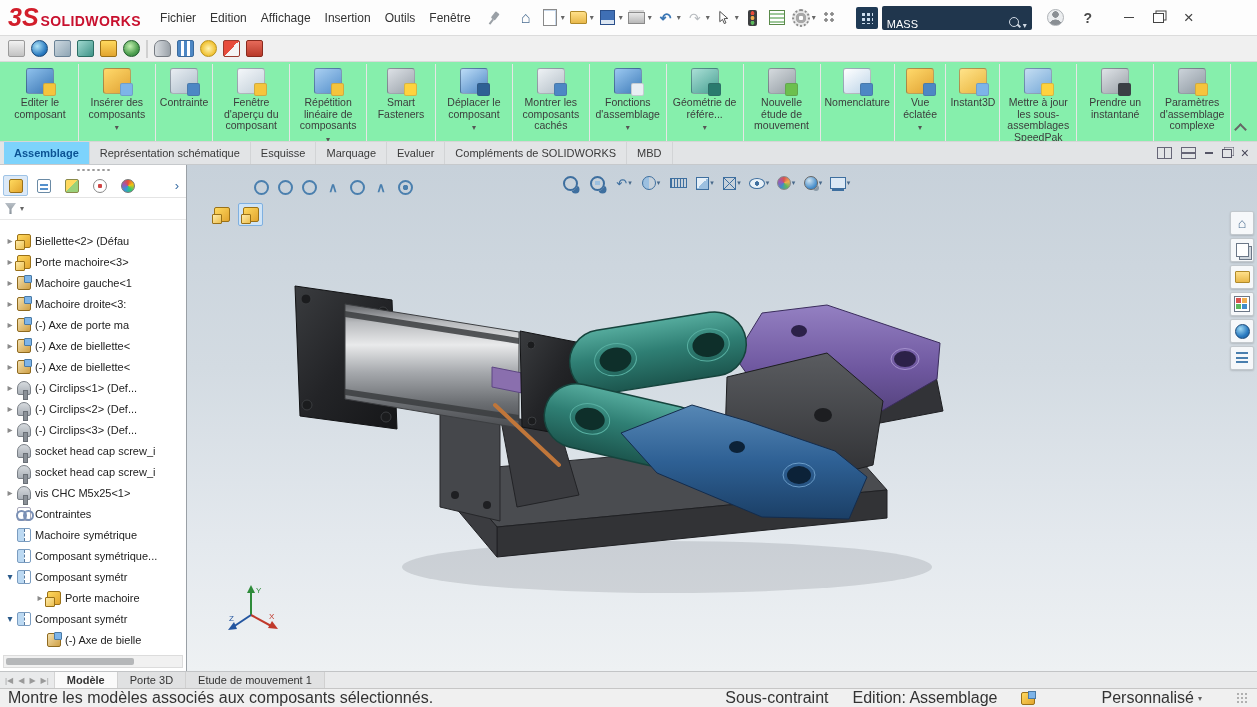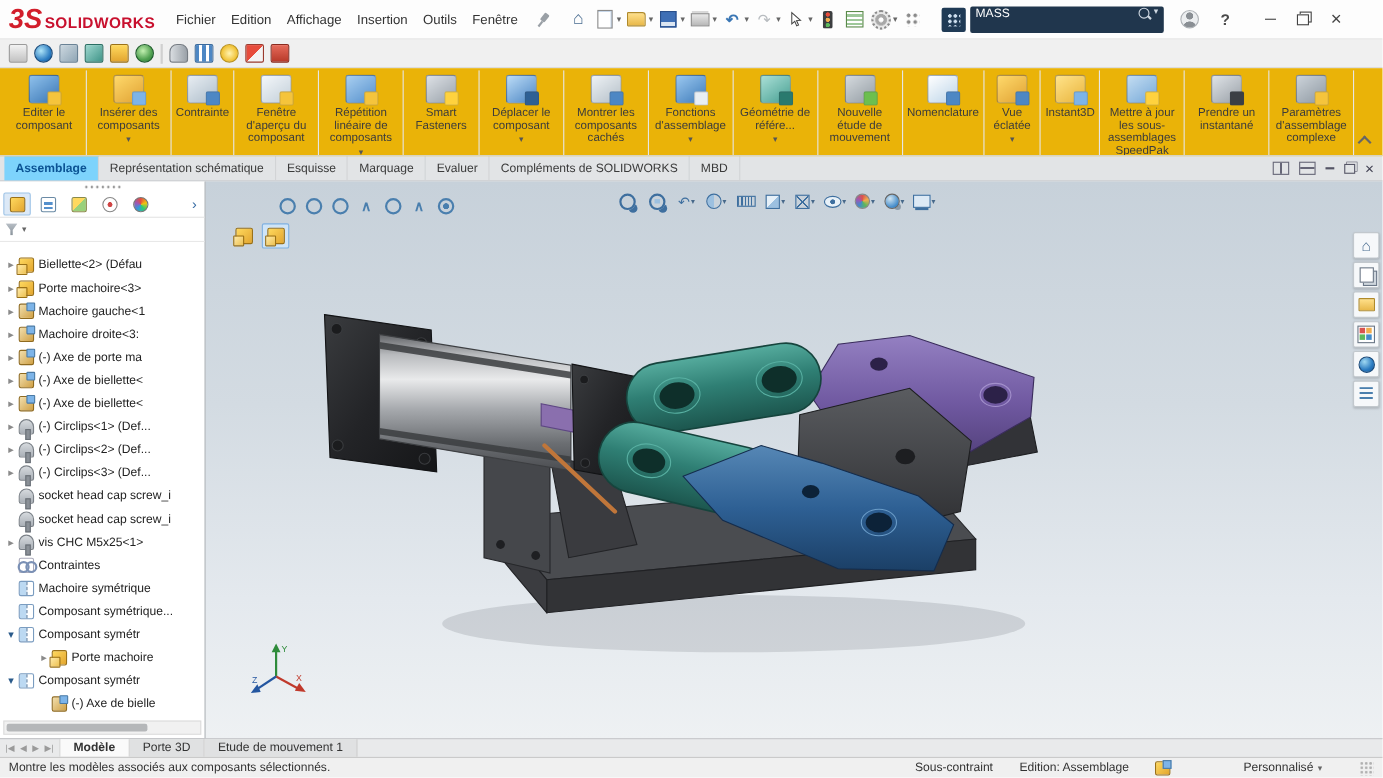--- a/index.html
+++ b/index.html
@@ -31,21 +31,21 @@
   .ic-redo::before{content:"↷";font-size:14px;color:#b8bcc0;}
   .ic-traffic::before{content:"";width:9px;height:16px;border-radius:2px;background:radial-gradient(circle at 50% 20%,#e74c3c 1.7px,transparent 2.2px),radial-gradient(circle at 50% 50%,#f0ad4e 1.7px,transparent 2.2px),radial-gradient(circle at 50% 80%,#5cb85c 1.7px,transparent 2.2px),#3c3e40;}
   .ic-book::before{content:"";width:14px;height:13px;background:repeating-linear-gradient(#fff 0 2px,#9ec89a 2px 4px);border:1px solid #5a8a4a;}
   .ic-gear::before{content:"";width:14px;height:14px;border-radius:50%;border:2px dotted #8a8a8a;background:radial-gradient(circle,#fff 2px,#a8a8a8 2.5px 5px,#e8e8e8 5.5px);}
   .ic-apps::before{content:"";width:13px;height:13px;background:radial-gradient(circle,#8a8a8a 1.5px,transparent 2px);background-size:6px 6px;}
   .ic-account::before{content:"";width:15px;height:15px;border-radius:50%;border:1px solid #aeb2b6;background:radial-gradient(circle at 50% 30%,#8a8f94 3px,transparent 3.5px),radial-gradient(circle at 50% 105%,#8a8f94 6px,transparent 6.5px),#eceef0;}
   .ic-help::before{content:"?";font-size:14px;font-weight:bold;color:#4a4a4a;}
   .searchwrap{display:flex;align-items:center;margin-left:14px;}
   .scope-tile{width:22px;height:22px;background:#1f3a55;border-radius:2px;display:flex;align-items:center;justify-content:center;}
   .scope-tile::before{content:"";width:12px;height:12px;background:radial-gradient(circle,#cfe0f0 1.4px,transparent 1.8px);background-size:5px 5px;}
-  .searchbox{display:flex;align-items:flex-start;width:176px;height:24px;background:#20364d;border-radius:2px;padding:0 5px;margin-left:4px;}
+  .searchbox{display:flex;align-items:flex-end;width:150px;height:24px;background:#20364d;border-radius:2px;padding:0 5px;margin-left:4px;}
   .search-input{flex:1;background:transparent;border:none;color:#fff;font-size:11px;min-width:0;outline:none;font-family:"Liberation Sans",sans-serif;}
   .s-mag{width:14px;height:14px;position:relative;}
   .s-mag::before{content:"";position:absolute;left:1px;top:1px;width:8px;height:8px;border:1.5px solid #cfd8e2;border-radius:50%;}
   .s-mag::after{content:"";position:absolute;left:9px;top:9px;width:4px;height:1.8px;background:#cfd8e2;transform:rotate(45deg);}
   .winctl{display:flex;margin-left:14px;}
   .winctl>span{width:30px;height:26px;display:flex;align-items:center;justify-content:center;}
   .win-min::before{content:"";width:10px;height:1.6px;background:#444;}
   .win-restore::before{content:"";width:9px;height:8px;border:1.3px solid #444;box-shadow:2.5px -2.5px 0 -1px #fdfdfd,2.5px -2.5px 0 0 #444;}
   .win-close::before{content:"×";font-size:17px;color:#444;line-height:1;}
 
@@ -59,21 +59,21 @@
   .t2icon[data-kind="q5"]{background:linear-gradient(#ffd95e,#e2a52f);border:1px solid #9a7118;}
   .t2icon[data-kind="q6"]{border-radius:50%;background:radial-gradient(circle at 40% 35%,#c2f0b0,#4fa050 60%,#2a7a3a);border:1px solid #1f5c2c;}
   .t2icon[data-kind="sep"]{width:2px;height:18px;background:#d0d0d0;border:none;border-radius:0;}
   .t2icon[data-kind="q7"]{background:linear-gradient(90deg,#d9dde1,#9aa1a8);border:1px solid #767c83;border-radius:7px 7px 3px 3px;}
   .t2icon[data-kind="q8"]{background:repeating-linear-gradient(90deg,#4d87c4 0 3px,#fff 3px 6px);border:1px solid #3a6a9c;}
   .t2icon[data-kind="q9"]{border-radius:50%;background:radial-gradient(circle,#fff3b0,#f0c030 70%);border:1px solid #b8921f;}
   .t2icon[data-kind="q10"]{background:linear-gradient(135deg,#e74c3c 50%,#f4f4f4 50%);border:1px solid #9a3a2e;}
   .t2icon[data-kind="q11"]{background:linear-gradient(#e66a5a,#b83a2a);border:1px solid #8a2a1e;}
 
   
-  .ribbon{height:80px;background:#eab308;border-bottom:1px solid #d6d6d6;display:flex;align-items:stretch;padding:2px 26px 0 2px;position:relative;overflow:hidden;flex:none;}
+  .ribbon{height:80px;background:#86efac;border-bottom:1px solid #d6d6d6;display:flex;align-items:stretch;padding:2px 26px 0 2px;position:relative;overflow:hidden;flex:none;}
   .rbtn{display:flex;flex-direction:column;align-items:center;padding:4px 4px 1px;border-right:1px solid #e6e6e6;cursor:default;}
   .ricon{width:28px;height:26px;border-radius:3px;background:linear-gradient(145deg,var(--a,#ccc),var(--b,#999));border:1px solid rgba(60,70,80,.35);position:relative;margin-bottom:3px;flex:none;}
   .ricon::after{content:"";position:absolute;right:-3px;bottom:-3px;width:11px;height:11px;border-radius:2px;background:var(--d,transparent);border:1px solid rgba(60,70,80,.2);}
   .rlabel{text-align:center;font-size:10.5px;line-height:11.5px;color:#3c3c3c;max-width:88px;}
   .rcaret{height:9px;}
   .rcaret[data-caret="1"]::before{content:"▾";font-size:8px;color:#555;}
   .ricon[data-icon="edit-component"]{--a:#8fc1ec;--b:#3a76b4;--d:#f5c43c;}
   .ricon[data-icon="insert-components"]{--a:#ffd96b;--b:#e0a233;--d:#7db4e8;}
   .ricon[data-icon="mate"]{--a:#e8edf2;--b:#aebecb;--d:#4d87c4;}
   .ricon[data-icon="preview-window"]{--a:#f4f7fa;--b:#c2cfd9;--d:#f5c43c;}
@@ -186,21 +186,21 @@
   .bottomtabs{height:17px;background:#e9eaeb;border-top:1px solid #c2c4c6;display:flex;align-items:stretch;font-size:11px;flex:none;}
   .bt-nav{display:flex;align-items:center;gap:5px;padding:0 5px;color:#9a9a9a;border-right:1px solid #d4d4d4;font-size:8px;}
   .nav-first::before{content:"|◀";}
   .nav-prev::before{content:"◀";}
   .nav-next::before{content:"▶";}
   .nav-last::before{content:"▶|";}
   .btab{display:flex;align-items:center;padding:0 12px;border-right:1px solid #d0d0d0;color:#333;background:#e0e1e2;cursor:default;}
   .btab[data-state="active"]{background:#fafafa;font-weight:bold;}
 
   
-  .statusbar{height:19px;background:#f0f0f0;border-top:1px solid #c6c6c6;display:flex;align-items:center;padding:0 8px;font-size:11px;color:#333;flex:none;}
+  .statusbar{height:19px;background:#f0f0f0;border-top:1px solid #c6c6c6;display:flex;align-items:center;padding:0 8px;font-size:16px;color:#333;flex:none;}
   .status-msg{flex:1;}
   .status-right{display:flex;align-items:center;gap:24px;}
   .edit-icon{width:14px;height:13px;background:linear-gradient(135deg,#ffd95e,#e2a52f);border:1px solid #9a7118;border-radius:2px;position:relative;}
   .edit-icon::after{content:"";position:absolute;right:-2px;top:-2px;width:6px;height:6px;background:#7db4e8;border:1px solid #4a7aa5;}
   .custom{display:flex;align-items:center;gap:3px;margin-left:42px;}
   .grip{width:13px;height:13px;background:radial-gradient(circle,#b0b0b0 1px,transparent 1.4px);background-size:4px 4px;margin-left:10px;}
 </style>
 </head>
 <body>
 

